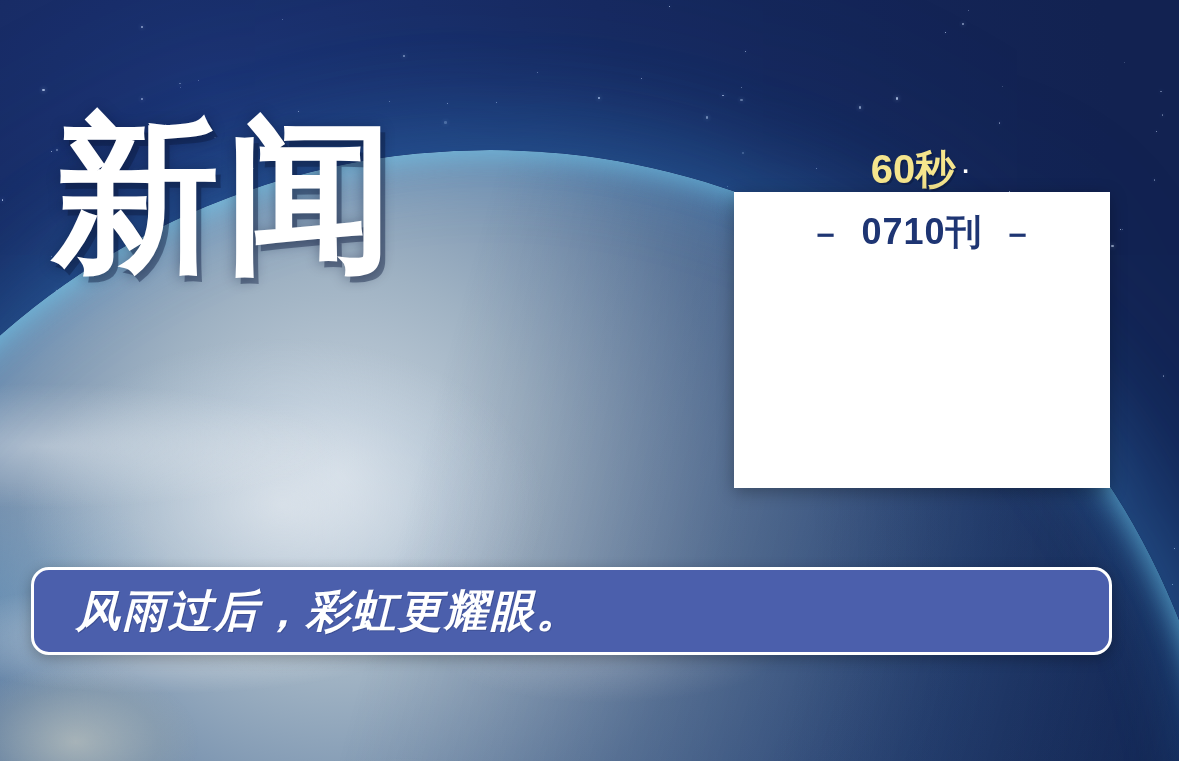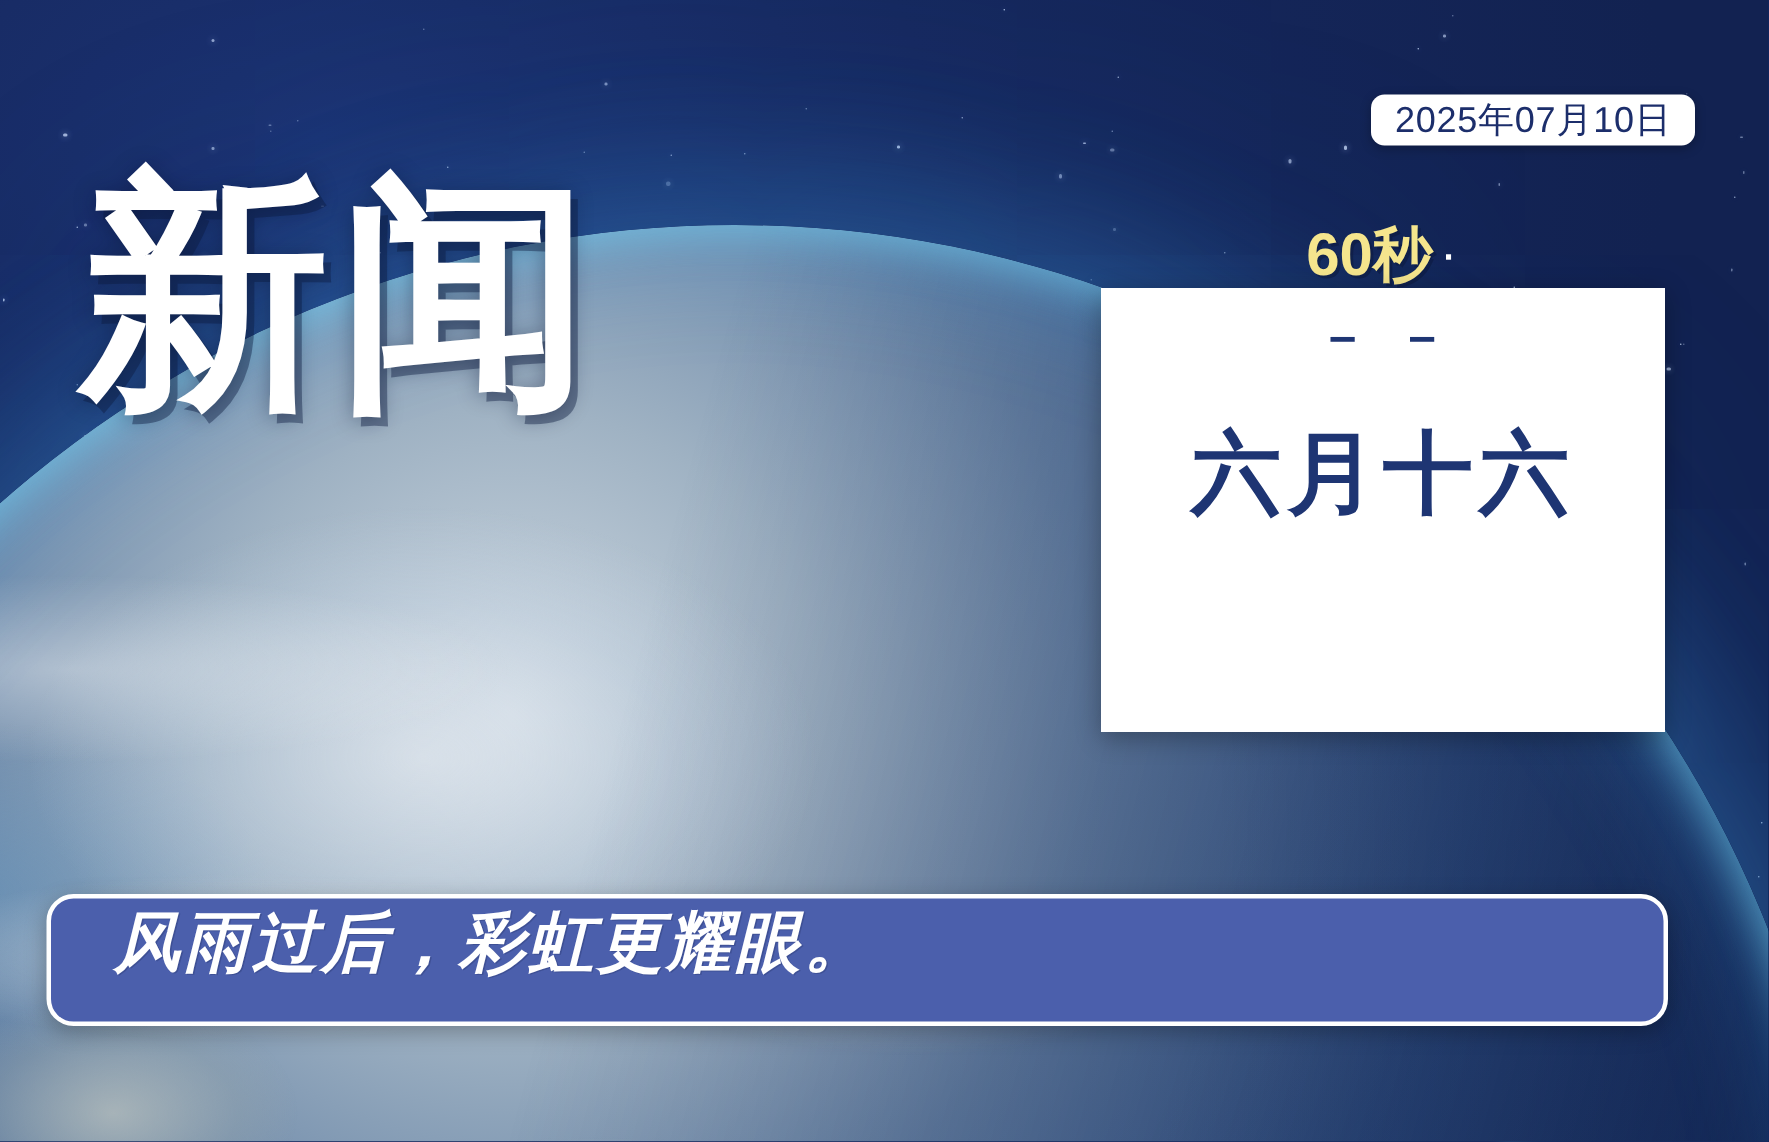--- a/index.html
+++ b/index.html
@@ -155,25 +155,25 @@
     color:#1e3573;font-size:56px;font-weight:700;letter-spacing:6px;
     margin-top:22px;
   }
   .lunar{
     color:#1e3573;font-size:60px;font-weight:700;letter-spacing:4px;
     margin-top:34px;
   }
 
   
   .quote-bar{
-    position:absolute;left:31px;top:596px;width:1081px;height:88px;
+    position:absolute;left:31px;top:567px;width:1081px;height:88px;
     box-sizing:border-box;
     background:#4b5fac;
     border:3px solid #ffffff;border-radius:18px;
-    display:flex;
+    display:flex;align-items:center;
     padding-left:42px;
     box-shadow:0 4px 14px rgba(0,0,0,.28);
   }
   .quote-text{
     color:#ffffff;font-size:44px;font-weight:700;font-style:italic;
     letter-spacing:2px;white-space:nowrap;
     text-shadow:1px 1px 0 rgba(25,35,80,.25);
   }
 </style>
 </head>
@@ -305,32 +305,31 @@
     <div class="earth-clouds"></div>
     <div class="earth-shade"></div>
     <div class="earth-rim"></div>
   </div>
 
 
   <div class="headline">
     <span class="hl-line hl-xinwen">新闻</span>
   </div>
 
-  <div class="date-badge">2025年07月10日</div>
 
   <div class="tagline">
     <span class="tag-60">60秒</span>
     <span class="tag-dot">·</span>
   </div>
 
   <div class="info-card">
     <div class="issue-row">
       <span class="issue-dash">－</span>
+      <span>0710刊</span>
       <span class="issue-dash">－</span>
     </div>
-    <div class="lunar">六月十六</div>
   </div>
 
   <div class="quote-bar">
     <span class="quote-text">风雨过后，彩虹更耀眼。</span>
   </div>
 
 </div>
 
 </body></html>

